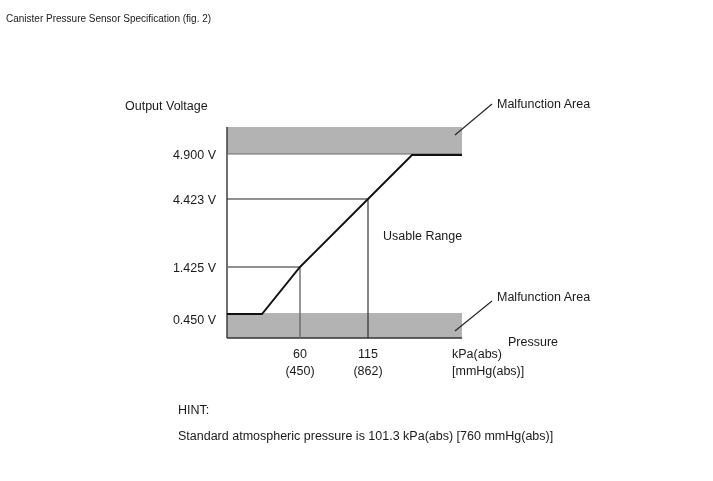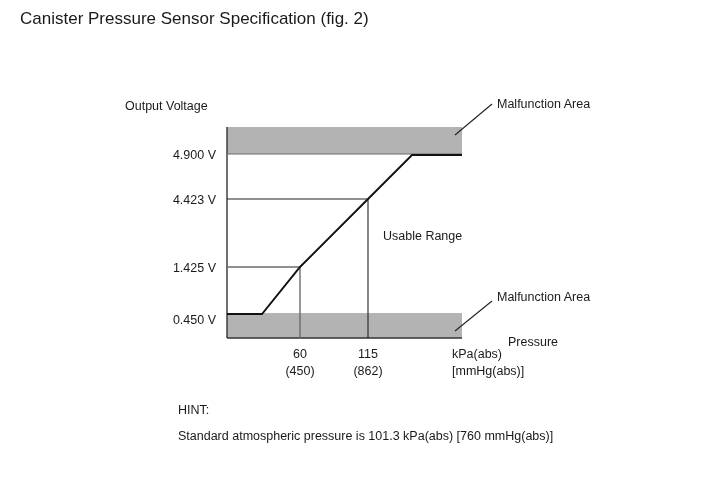--- a/index.html
+++ b/index.html
@@ -11,23 +11,23 @@
   body {
     width: 713px;
     height: 481px;
     overflow: hidden;
     font-family: "Liberation Sans", sans-serif;
     color: #1a1a1a;
     position: relative;
   }
   #page-title {
     position: absolute;
-    left: 20px;
+    left: 6px;
     top: 11px;
-    font-size: 17px;
+    font-size: 10px;
     line-height: 16px;
     white-space: nowrap;
   }
   #figure {
     position: absolute;
     left: 0;
     top: 0;
   }
   svg text {
     font-family: "Liberation Sans", sans-serif;

